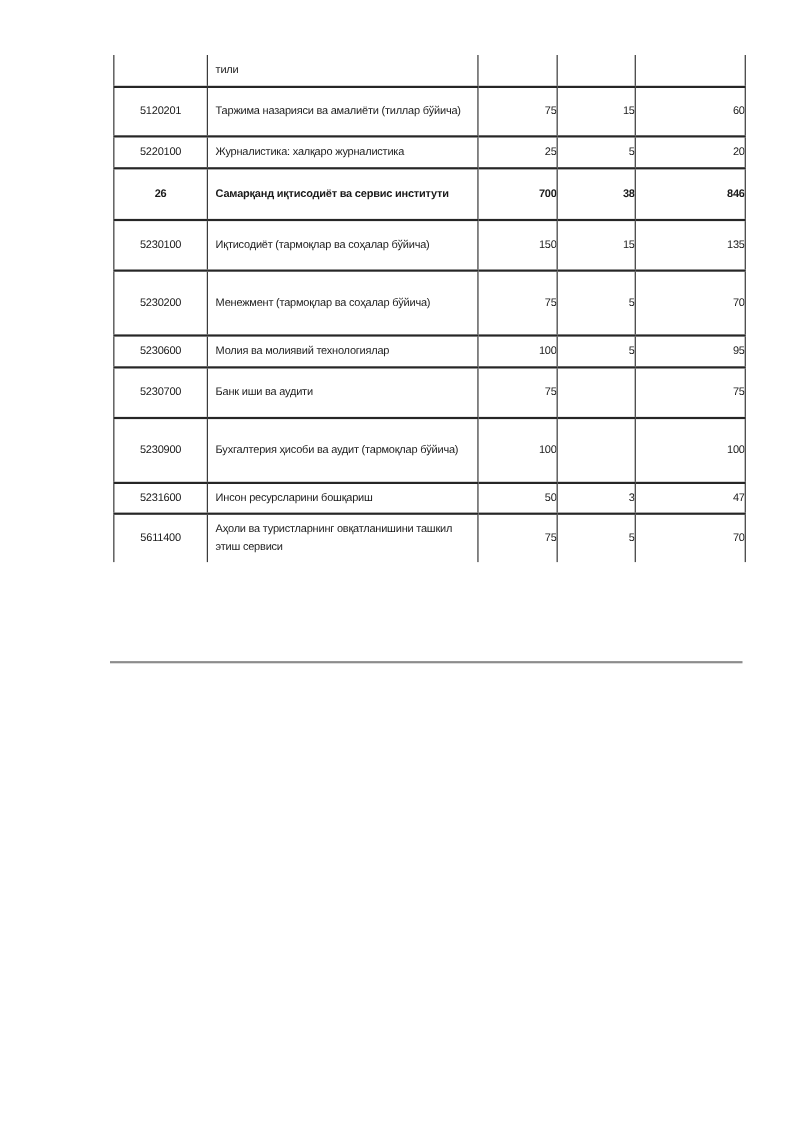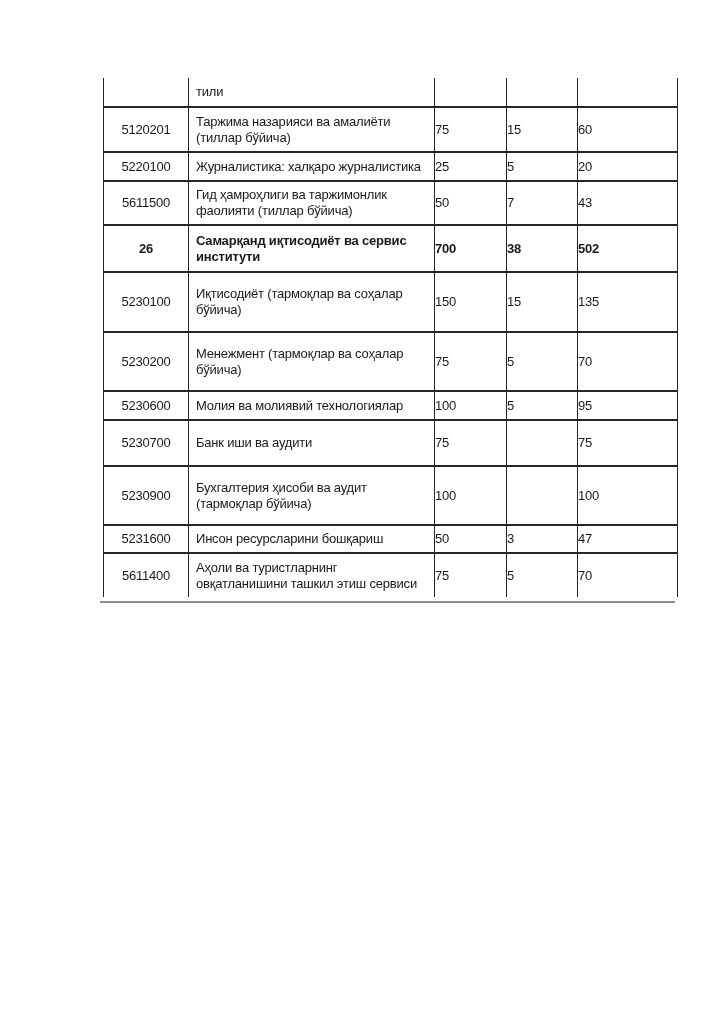--- a/index.html
+++ b/index.html
@@ -10,25 +10,25 @@
     color: var(--text, #1a1a1a);
   }
   .page {
     position: relative;
     width: 724px; height: 1024px;
     background: var(--page_bg, #ffffff);
     overflow: hidden;
   }
   table.quota-table {
     position: absolute;
-    left: 103px; top: 78px;
+    left: 103px; top: 50px;
     width: 574px;
     border-collapse: collapse;
     table-layout: fixed;
-    font-size: 13px;
+    font-size: 10px;
     line-height: 16px;
     letter-spacing: -0.2px;
     color: var(--text, #1a1a1a);
   }
   .quota-table col.c-code { width: 85px; }
   .quota-table col.c-name { width: 246px; }
   .quota-table col.c-v1   { width: 72px; }
   .quota-table col.c-v2   { width: 71px; }
   .quota-table col.c-v3   { width: 100px; }
   .quota-table td {
@@ -37,21 +37,21 @@
     border-top: 2px solid var(--border, #262626);
     border-bottom: 2px solid var(--border, #262626);
     vertical-align: middle;
     overflow: hidden;
   }
   
   .quota-table tr:first-child td { border-top: none; }
   .quota-table tr:last-child td  { border-bottom: none; }
   .quota-table td.code { text-align: center; }
   .quota-table td.name { text-align: left; padding: 3px 3px 3px 7px; }
-  .quota-table td.num  { text-align: left; }
+  .quota-table td.num  { text-align: right; }
   .quota-table tr.bold td { font-weight: bold; }
   .footnote-separator {
     position: absolute;
     left: 100px; top: 601px;
     width: 575px; height: 2px;
     background: var(--separator, #8c8c8c);
   }
 </style>
 </head>
 <body>
@@ -81,35 +81,28 @@
           <td class="num">15</td>
           <td class="num">60</td>
         </tr>
         <tr style="height: 29px;">
           <td class="code">5220100</td>
           <td class="name">Журналистика: халқаро журналистика</td>
           <td class="num">25</td>
           <td class="num">5</td>
           <td class="num">20</td>
         </tr>
-        <tr style="height: 44px;">
-          <td class="code">5611500</td>
-          <td class="name">Гид ҳамроҳлиги ва таржимонлик фаолияти (тиллар бўйича)</td>
-          <td class="num">50</td>
-          <td class="num">7</td>
-          <td class="num">43</td>
-        </tr>
         <tr class="bold" style="height: 47px;">
           <td class="code">26</td>
           <td class="name">Самарқанд иқтисодиёт ва сервис институти</td>
           <td class="num">700</td>
           <td class="num">38</td>
-          <td class="num">502</td>
+          <td class="num">846</td>
         </tr>
-        <tr style="height: 60px;">
+        <tr style="height: 46px;">
           <td class="code">5230100</td>
           <td class="name">Иқтисодиёт (тармоқлар ва соҳалар бўйича)</td>
           <td class="num">150</td>
           <td class="num">15</td>
           <td class="num">135</td>
         </tr>
         <tr style="height: 59px;">
           <td class="code">5230200</td>
           <td class="name">Менежмент (тармоқлар ва соҳалар бўйича)</td>
           <td class="num">75</td>

